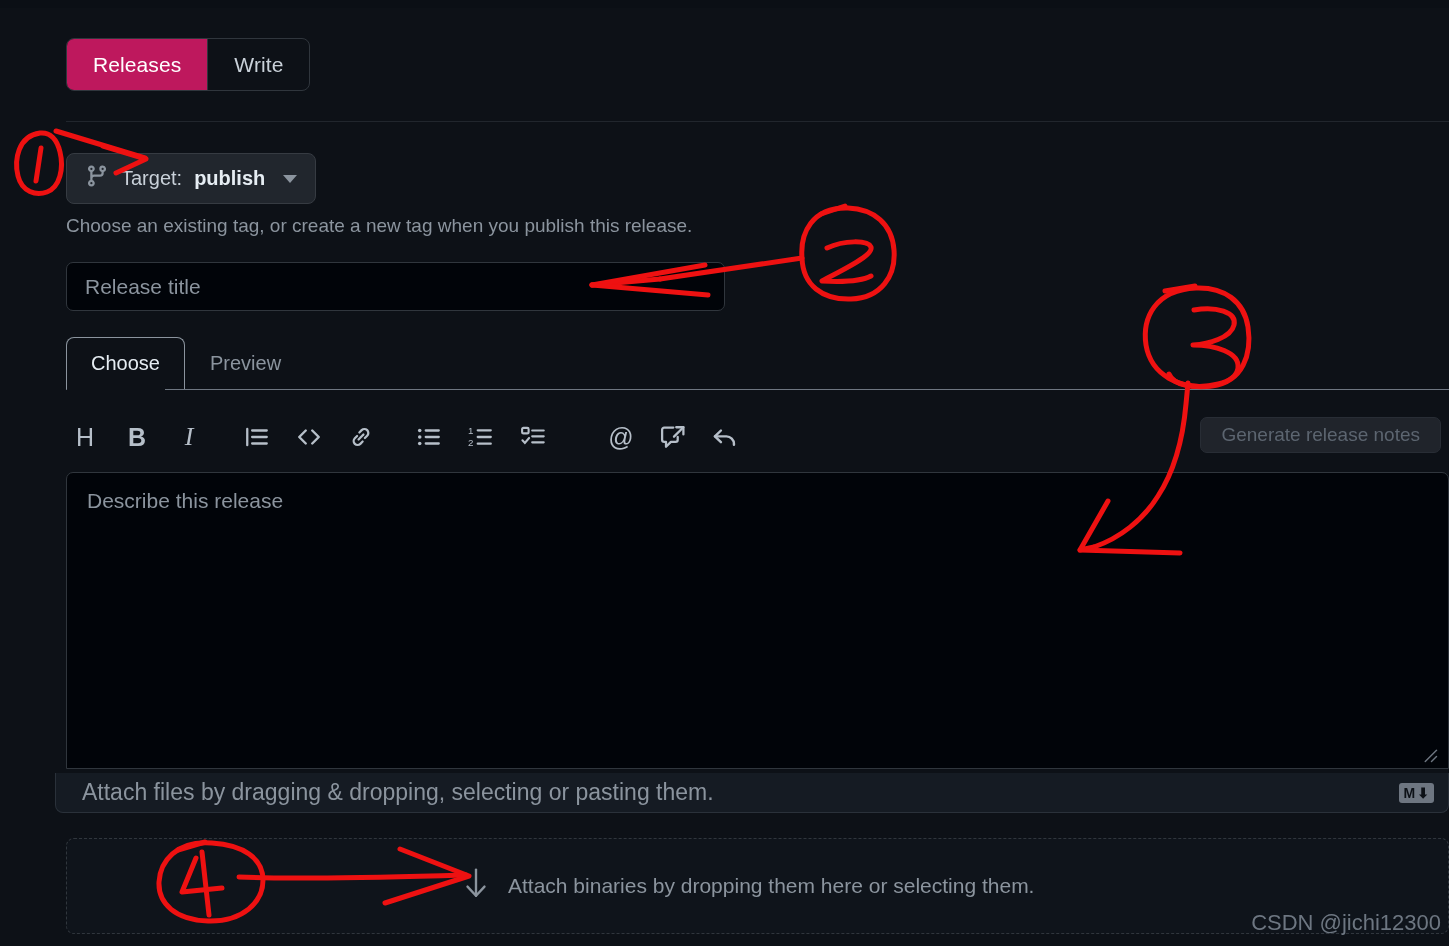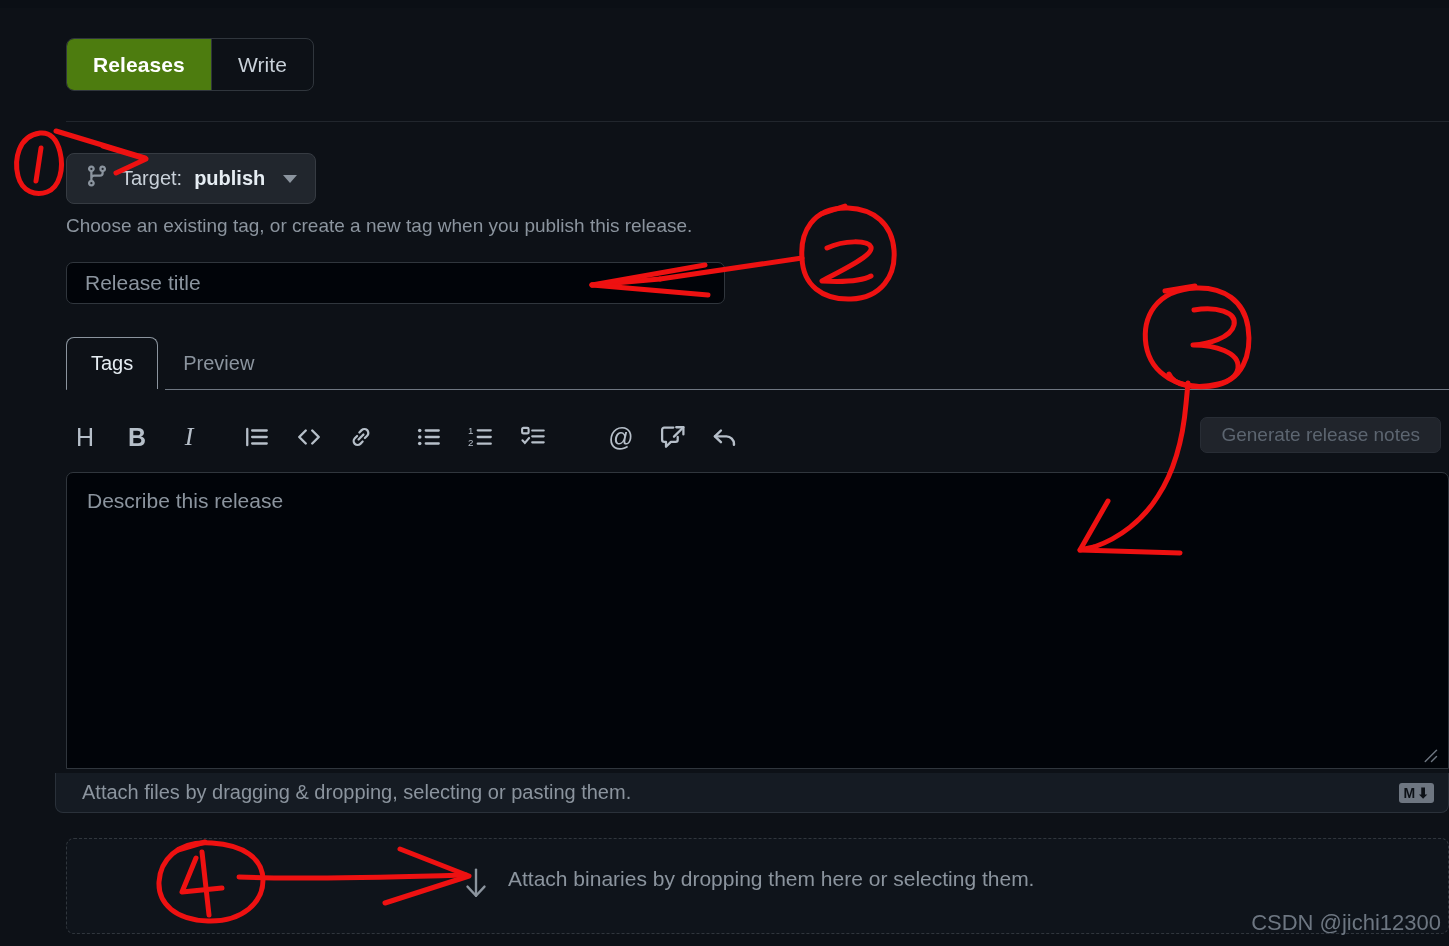--- a/index.html
+++ b/index.html
@@ -28,21 +28,21 @@
     display: flex; align-items: stretch;
     border: 1px solid #30363d; border-radius: 8px; overflow: hidden;
     height: 53px;
   }
   .seg-btn {
     display: flex; align-items: center; justify-content: center;
     padding: 0 26px; font-size: 21px; letter-spacing: .1px;
     cursor: pointer; background: transparent; color: #c9d1d9;
     border: none; font-family: "Liberation Sans", sans-serif;
   }
-  .seg-btn.active { background: #4d7c0f; color: #ffffff; font-weight: 700; text-align: center; }
+  .seg-btn.active { background: #be185d; color: #ffffff; font-weight: 400; text-align: center; }
   .seg-btn.sep { border-left: 1px solid #30363d; }
 
   .hr-top {
     position: absolute; left: 66px; top: 113px; width: 1383px; height: 1px;
     background: #21262d;
   }
 
   
   .btn-row { position: absolute; left: 66px; top: 145px; display: flex; gap: 24px; }
   .ghost-btn {
@@ -60,21 +60,21 @@
     border-top: 8px solid #8b949e;
   }
 
   .helper-text {
     position: absolute; left: 66px; top: 207px;
     font-size: 19px; color: #8b949e;
   }
 
   
   .title-input {
-    position: absolute; left: 66px; top: 254px; width: 659px; height: 42px;
+    position: absolute; left: 66px; top: 254px; width: 659px; height: 49px;
     background: #010409; border: 1px solid #30363d; border-radius: 7px;
     color: #c9d1d9; font-size: 21px; padding: 0 18px;
     font-family: "Liberation Sans", sans-serif;
   }
   .title-input::placeholder { color: #8b949e; opacity: 1; }
 
   
   .tabs { position: absolute; left: 66px; top: 328px; display: flex; align-items: flex-end; }
   .tab {
     font-size: 20px; padding: 14px 24px; cursor: pointer;
@@ -133,36 +133,36 @@
     position: absolute; right: 10px; top: 736px; width: 20px; height: 20px;
     pointer-events: none;
   }
   .footer-bar {
     position: absolute; left: 55px; top: 765px; width: 1394px; height: 40px;
     background: #151b23; border: 1px solid #2a313a; border-top: none;
     border-radius: 0 0 8px 8px;
     display: flex; align-items: center; justify-content: space-between;
     padding: 0 14px 0 26px;
   }
-  .footer-bar .ftxt { font-size: 20px; color: #8b949e; }
+  .footer-bar .ftxt { font-size: 23px; color: #8b949e; }
   .md-badge {
     display: flex; align-items: center; gap: 2px;
     background: #6e7681; color: #0d1117; border-radius: 3px;
     padding: 2px 5px; font-size: 14px; font-weight: 700;
   }
 
   
   .dropzone {
     position: absolute; left: 66px; top: 830px; width: 1383px; height: 96px;
     border: 1px dashed #30363d; border-radius: 8px;
     background: #0f141b;
     display: flex; align-items: center;
   }
   .dropzone .dz-inner {
-    display: flex; align-items: flex-start; gap: 18px; margin-left: 395px;
+    display: flex; align-items: center; gap: 18px; margin-left: 395px;
   }
   .dz-text { font-size: 21px; color: #8b949e; }
 
   .watermark {
     position: absolute; right: 8px; bottom: 10px;
     font-size: 22px; color: #6d7681;
   }
 
   
   #annotations {
@@ -196,21 +196,21 @@
       <span class="label">publish</span>
       <span class="caret"></span>
     </div>
   </div>
 
   <div class="helper-text">Choose an existing tag, or create a new tag when you publish this release.</div>
 
   <input class="title-input" type="text" placeholder="Release title" style="">
 
   <div class="tabs">
-    <div class="tab active">Tags</div>
+    <div class="tab active">Choose</div>
     <div class="tab">Preview</div>
   </div>
   <div class="tabs-rule"></div>
   <div class="tabs-rule-mask"></div>
 
   <div class="md-toolbar">
     <div class="md-icons">
       <div class="md-btn">
         <span class="md-glyph">H</span>
       </div>

